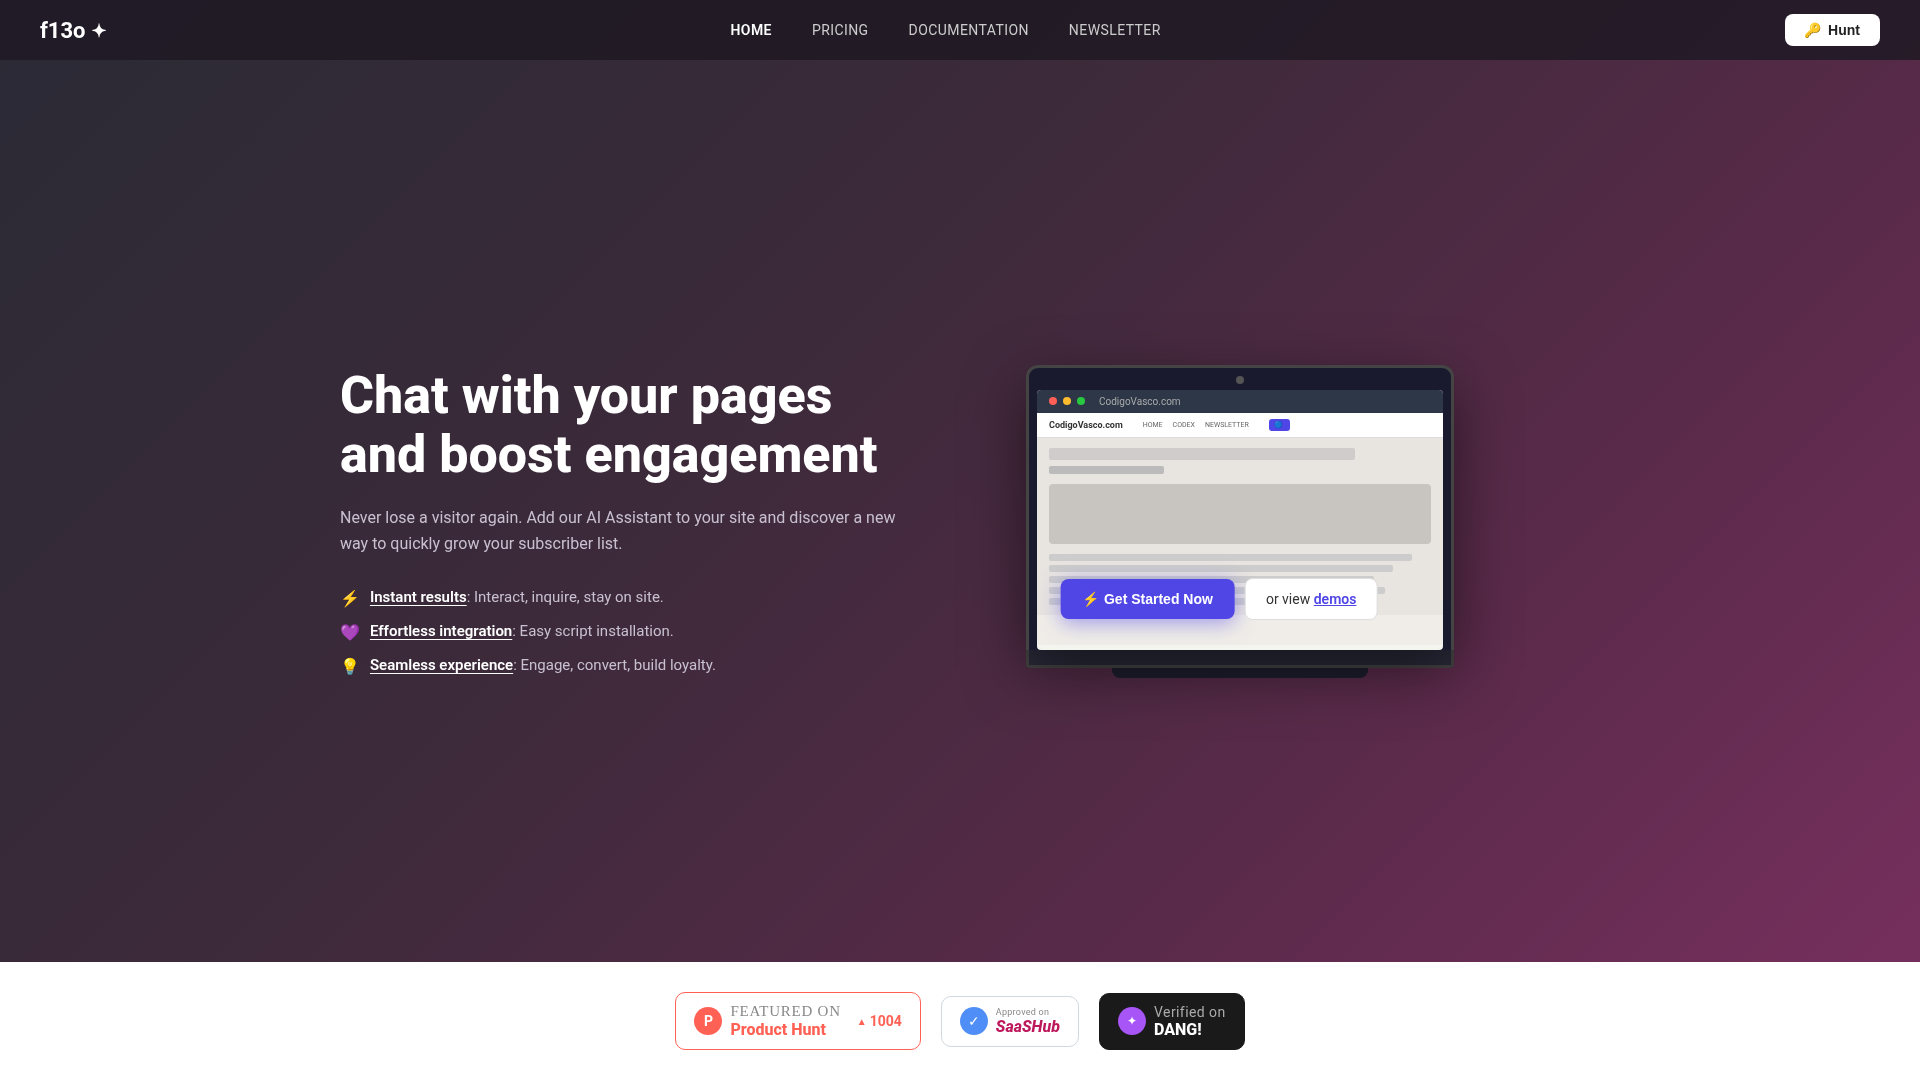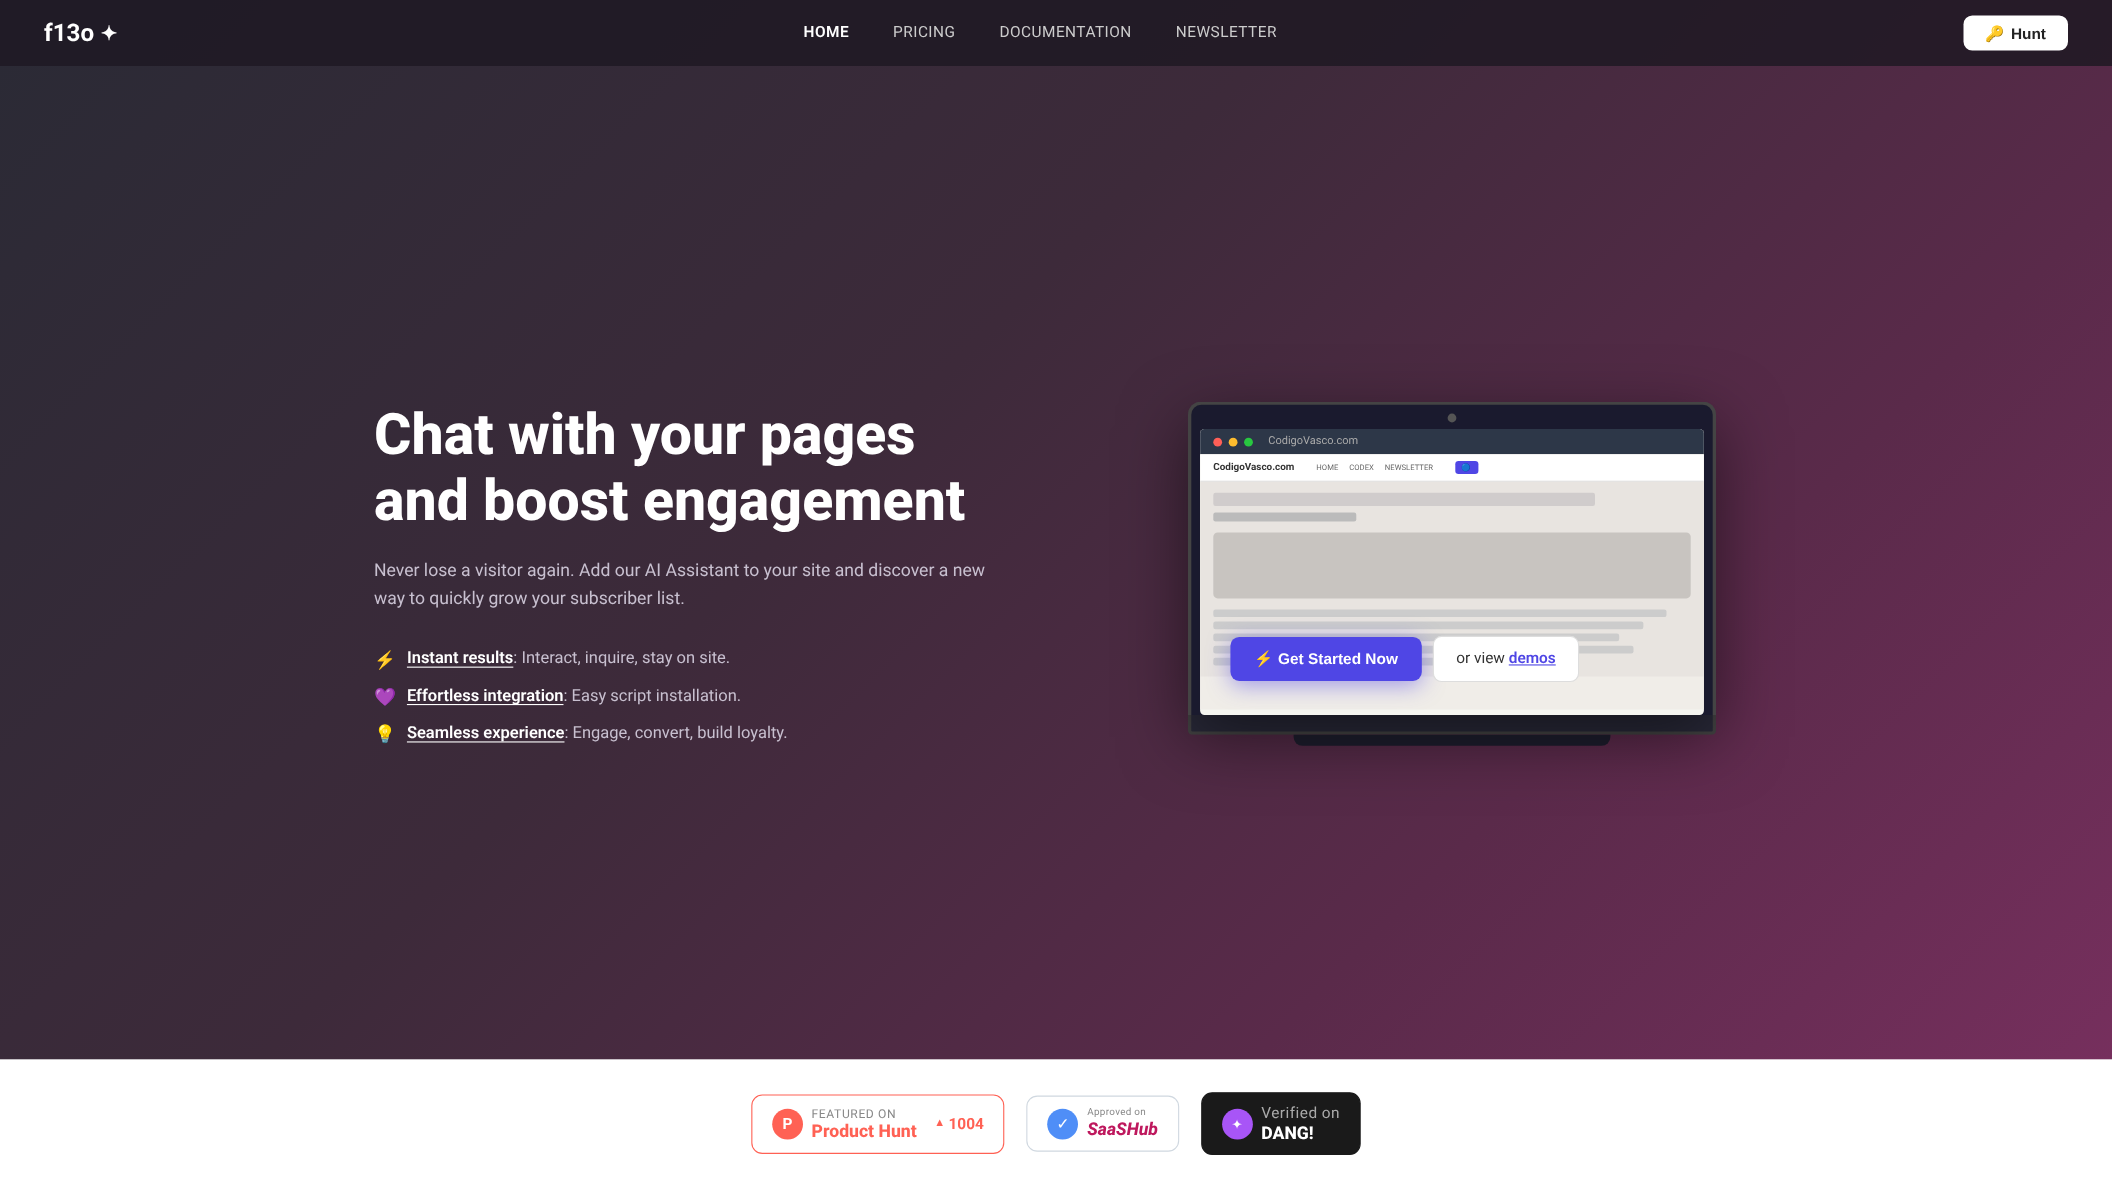--- a/index.html
+++ b/index.html
@@ -33,42 +33,42 @@
 
     
     .hero {
       min-height: 100vh;
       background: linear-gradient(135deg, #2a2a35 0%, #3d2a3a 40%, #5a2a4a 70%, #7a3060 100%);
       display: flex; flex-direction: column;
       padding-top: 60px;
     }
     .hero-content {
       flex: 1;
-      display: flex; align-items: center; justify-content: space-between;
+      display: flex; align-items: center; justify-content: flex-start;
       gap: 80px; padding: 60px 80px 40px;
       max-width: 1400px; margin: 0 auto; width: 100%;
     }
     .hero-left { flex: 1; max-width: 560px; }
     .hero-title {
       font-size: 52px; font-weight: 800; color: #fff;
       line-height: 1.15; margin-bottom: 20px;
     }
     .hero-subtitle {
       font-size: 16px; color: #c8c0d0; line-height: 1.6; margin-bottom: 32px;
     }
     .hero-features { display: flex; flex-direction: column; gap: 14px; }
     .hero-feature { display: flex; align-items: flex-start; gap: 10px; font-size: 15px; color: #e0d8e8; }
     .hero-feature .feat-icon { font-size: 16px; margin-top: 1px; }
     .hero-feature a { color: #fff; font-weight: 600; text-decoration: underline; text-underline-offset: 3px; }
     .feat-desc { color: #c8c0d0; }
 
     
     .hero-right { flex: 1; max-width: 520px; display: flex; justify-content: center; align-items: center; }
     .laptop-wrapper {
-      position: relative; width: 480px;
+      position: relative; width: 428px;
     }
     .laptop-screen-outer {
       background: #1a1a2e;
       border-radius: 12px 12px 0 0;
       padding: 8px 8px 0 8px;
       border: 3px solid #444;
       border-bottom: none;
       box-shadow: 0 20px 60px rgba(0,0,0,0.5);
       position: relative;
     }
@@ -162,21 +162,21 @@
     .badge-ph { border-color: #ff6154; }
     .badge-saas { border-color: #d0d8e0; }
     .badge-dang { background: #1a1a1a; border-color: #1a1a1a; }
 
     .ph-icon {
       width: 28px; height: 28px; background: #ff6154;
       border-radius: 50%; display: flex; align-items: center; justify-content: center;
       color: #fff; font-weight: 700; font-size: 14px;
     }
     .ph-text-block { display: flex; flex-direction: column; }
-    .ph-featured { font-size: 11px; color: #888; text-transform: uppercase; letter-spacing: 0.05em; }
+    .ph-featured { font-size: 15px; color: #888; text-transform: uppercase; letter-spacing: 0.05em; font-family: Liberation Serif, serif; }
     .ph-name { font-size: 16px; font-weight: 800; color: #ff6154; }
     .ph-count {
       display: flex; align-items: center; gap: 3px;
       font-size: 14px; font-weight: 700; color: #ff6154; margin-left: 8px;
     }
     .ph-arrow { font-size: 10px; }
 
     .saas-icon {
       width: 28px; height: 28px; background: #4f8ef7;
       border-radius: 50%; display: flex; align-items: center; justify-content: center;

